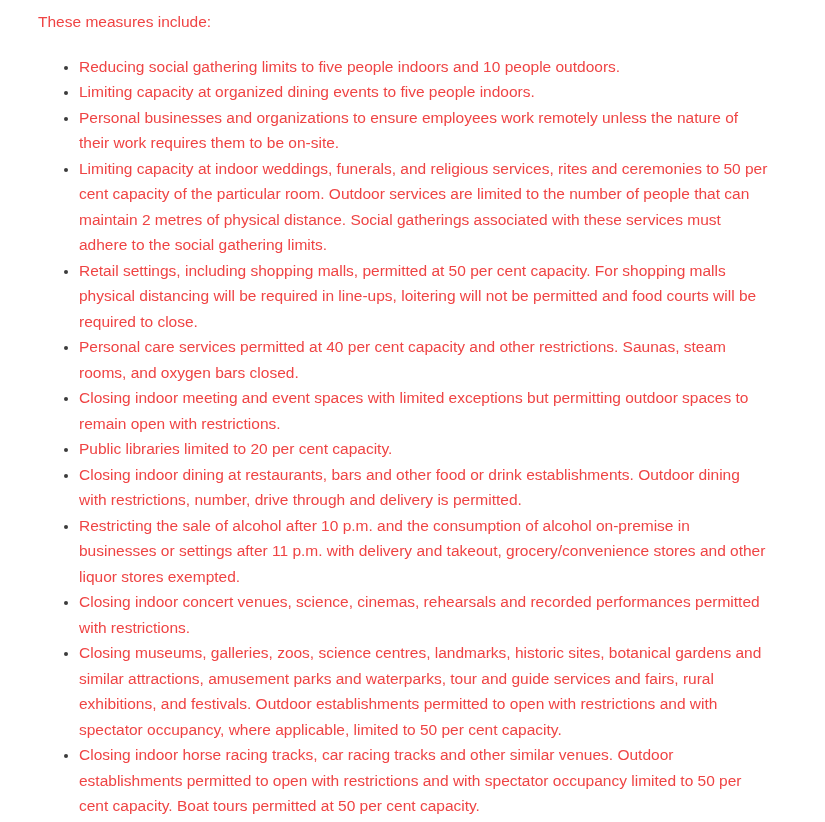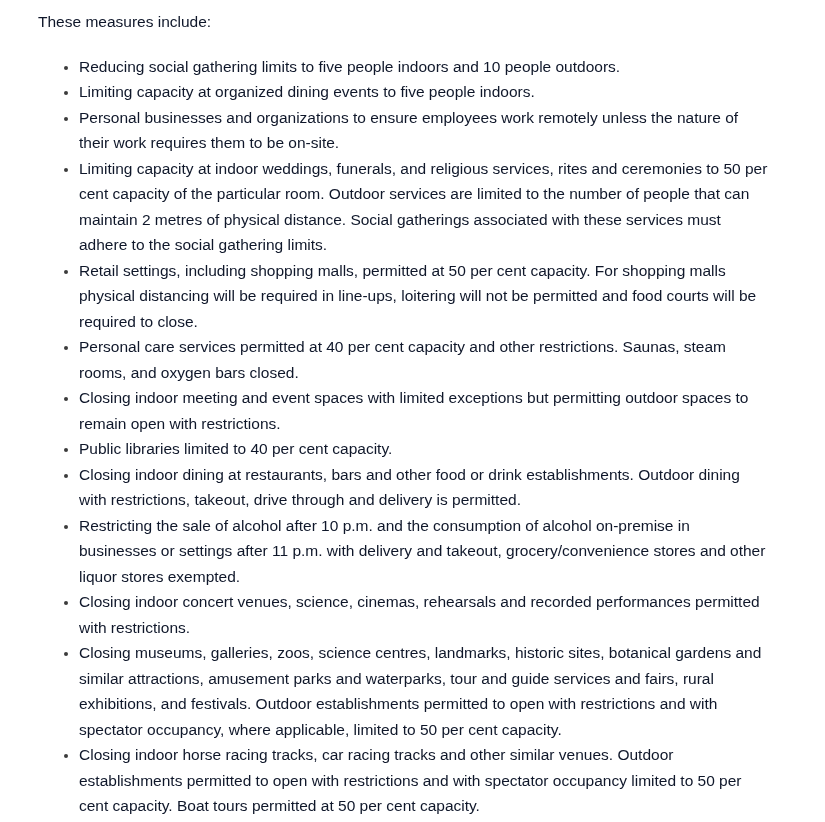--- a/index.html
+++ b/index.html
@@ -10,21 +10,21 @@
   body {
     width: 825px;
     height: 822px;
     background: #ffffff;
     font-family: "Liberation Sans", "DejaVu Sans", sans-serif;
     overflow: hidden;
   }
   .content {
     padding: 9px 0 0 38px;
     width: 775px;
-    color: #0f172a;
+    color: #ef4444;
     font-size: 15.5px;
     line-height: 25.5px;
     -webkit-font-smoothing: antialiased;
   }
   .intro {
     margin: 0;
     max-width: 730px;
   }
   .measures-list {
     margin: 19px 0 4px 0;
@@ -48,20 +48,20 @@
   <p class="intro">These measures include:</p>
 
   <ul class="measures-list">
     <li>Reducing social gathering limits to five people indoors and 10 people outdoors.</li>
     <li>Limiting capacity at organized dining events to five people indoors.</li>
     <li>Personal businesses and organizations to ensure employees work remotely unless the nature of their work requires them to be on-site.</li>
     <li>Limiting capacity at indoor weddings, funerals, and religious services, rites and ceremonies to 50 per cent capacity of the particular room. Outdoor services are limited to the number of people that can maintain 2 metres of physical distance. Social gatherings associated with these services must adhere to the social gathering limits.</li>
     <li>Retail settings, including shopping malls, permitted at 50 per cent capacity. For shopping malls physical distancing will be required in line-ups, loitering will not be permitted and food courts will be required to close.</li>
     <li>Personal care services permitted at 40 per cent capacity and other restrictions. Saunas, steam rooms, and oxygen bars closed.</li>
     <li>Closing indoor meeting and event spaces with limited exceptions but permitting outdoor spaces to remain open with restrictions.</li>
-    <li>Public libraries limited to 40 per cent capacity.</li>
-    <li>Closing indoor dining at restaurants, bars and other food or drink establishments. Outdoor dining with restrictions, takeout, drive through and delivery is permitted.</li>
+    <li>Public libraries limited to 20 per cent capacity.</li>
+    <li>Closing indoor dining at restaurants, bars and other food or drink establishments. Outdoor dining with restrictions, number, drive through and delivery is permitted.</li>
     <li>Restricting the sale of alcohol after 10 p.m. and the consumption of alcohol on-premise in businesses or settings after 11 p.m. with delivery and takeout, grocery/convenience stores and other liquor stores exempted.</li>
     <li>Closing indoor concert venues, science, cinemas, rehearsals and recorded performances permitted with restrictions.</li>
     <li>Closing museums, galleries, zoos, science centres, landmarks, historic sites, botanical gardens and similar attractions, amusement parks and waterparks, tour and guide services and fairs, rural exhibitions, and festivals. Outdoor establishments permitted to open with restrictions and with spectator occupancy, where applicable, limited to 50 per cent capacity.</li>
     <li>Closing indoor horse racing tracks, car racing tracks and other similar venues. Outdoor establishments permitted to open with restrictions and with spectator occupancy limited to 50 per cent capacity. Boat tours permitted at 50 per cent capacity.</li>
   </ul>
 </div>
 
 </body></html>

